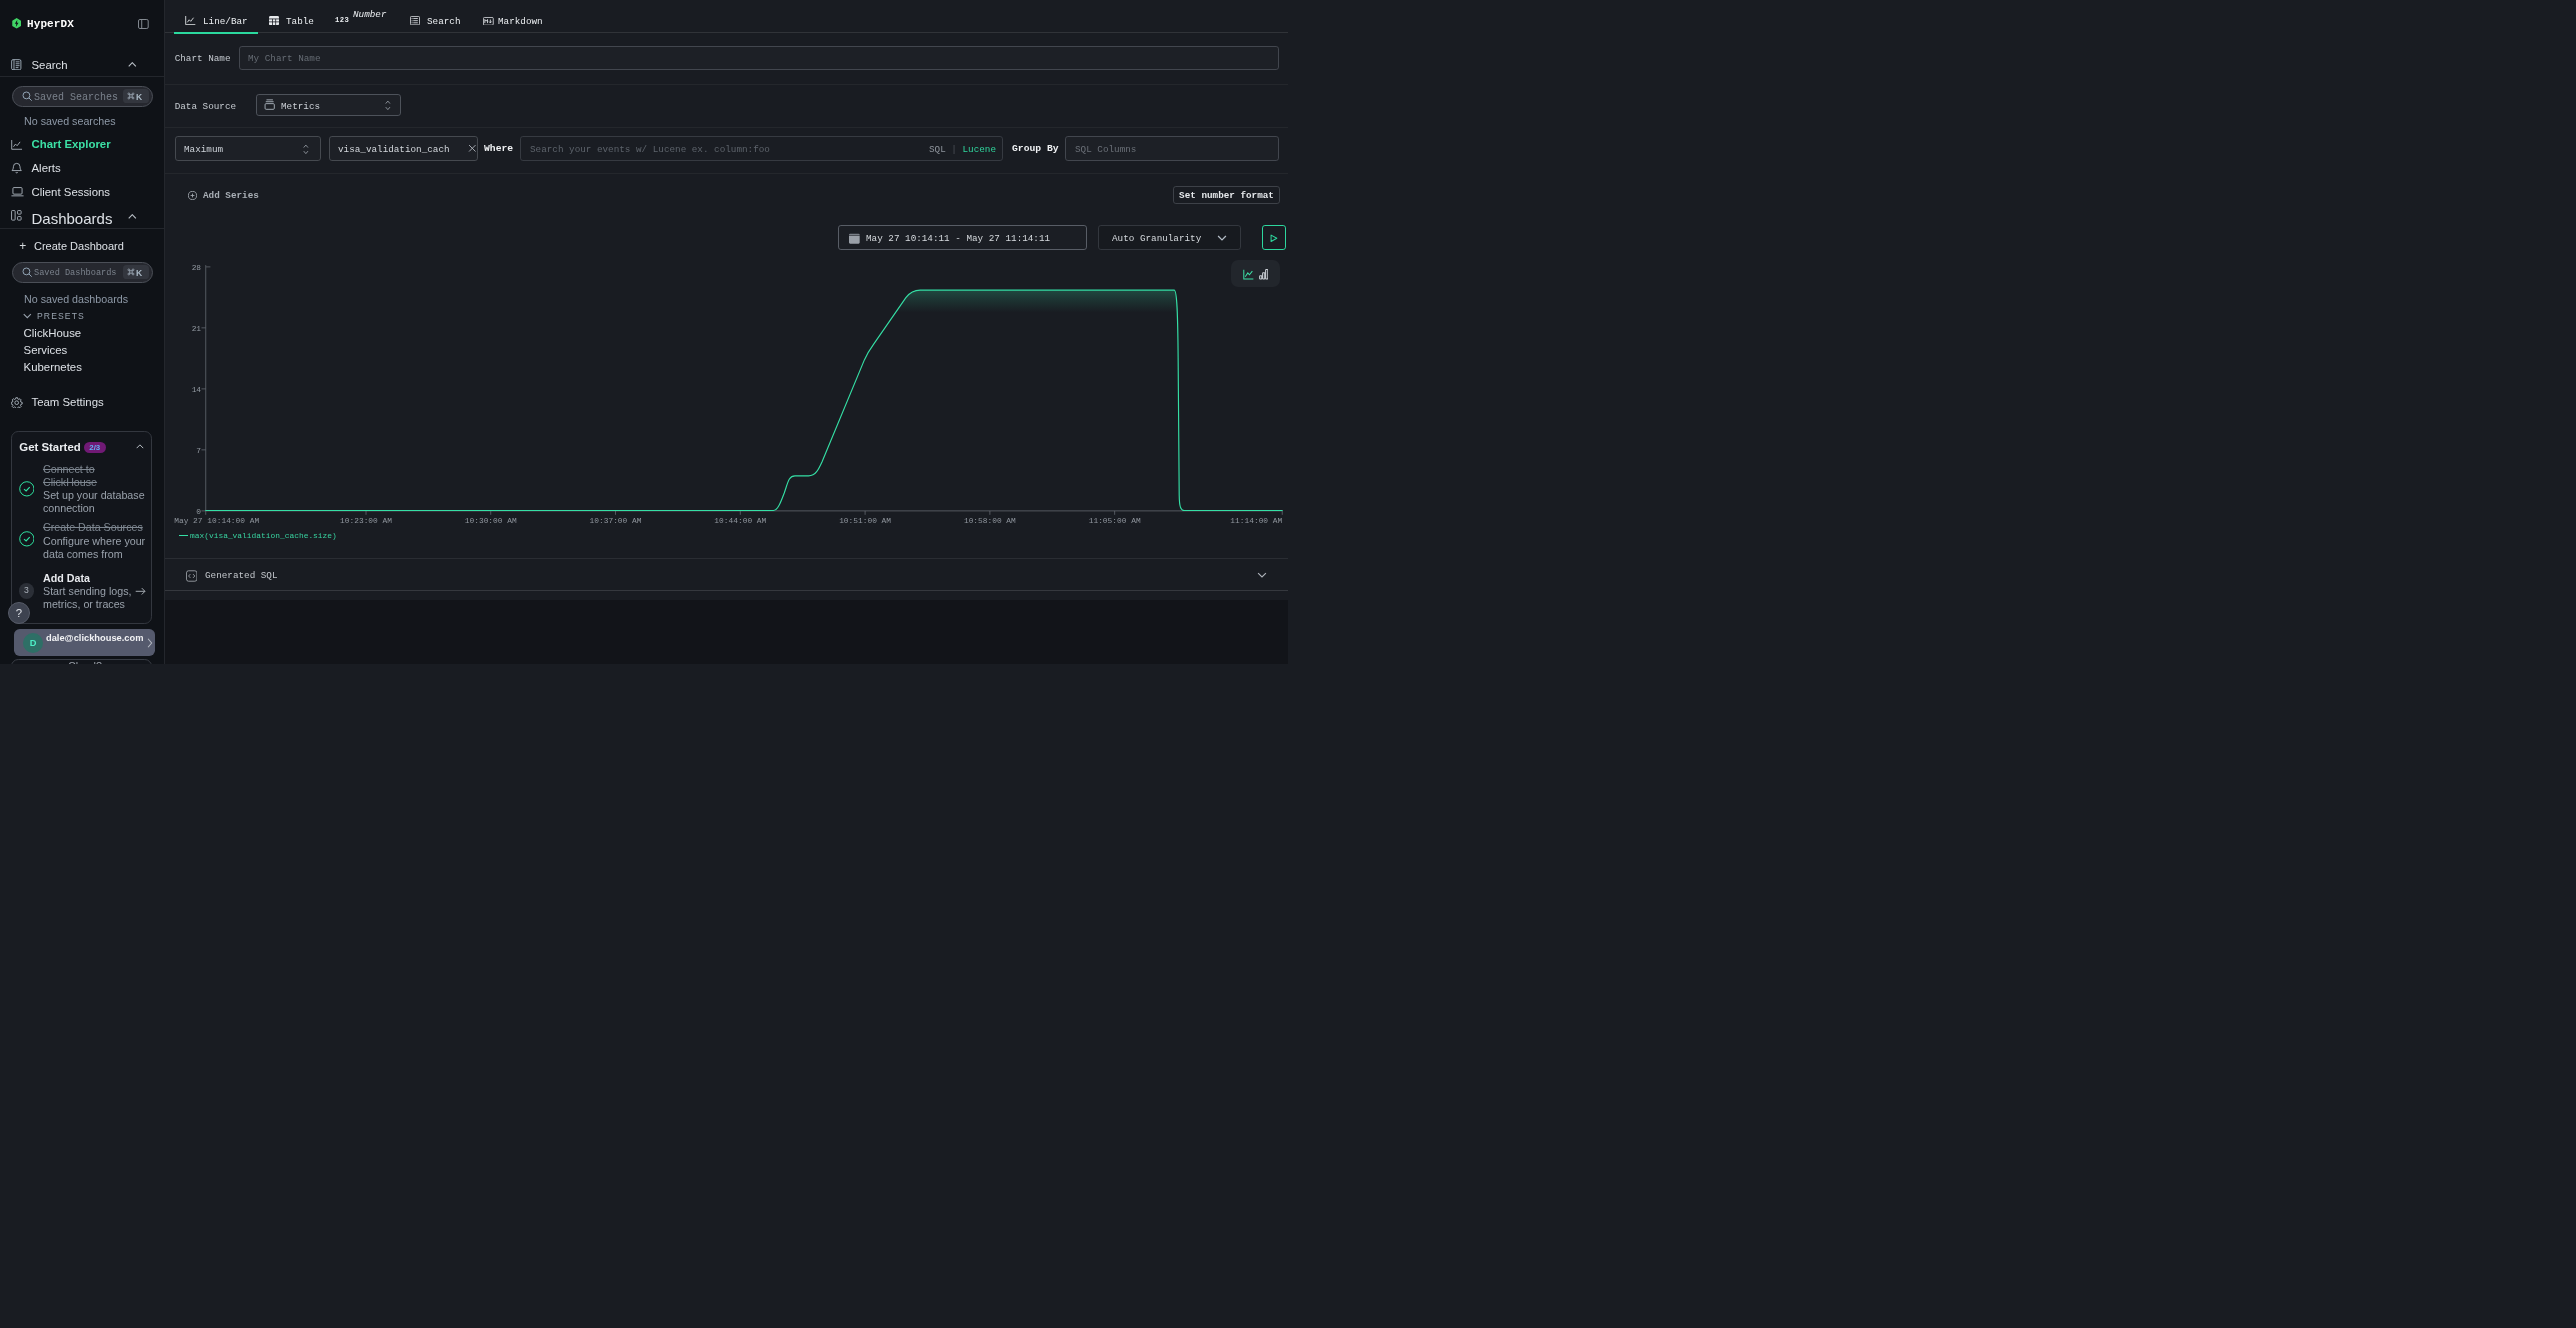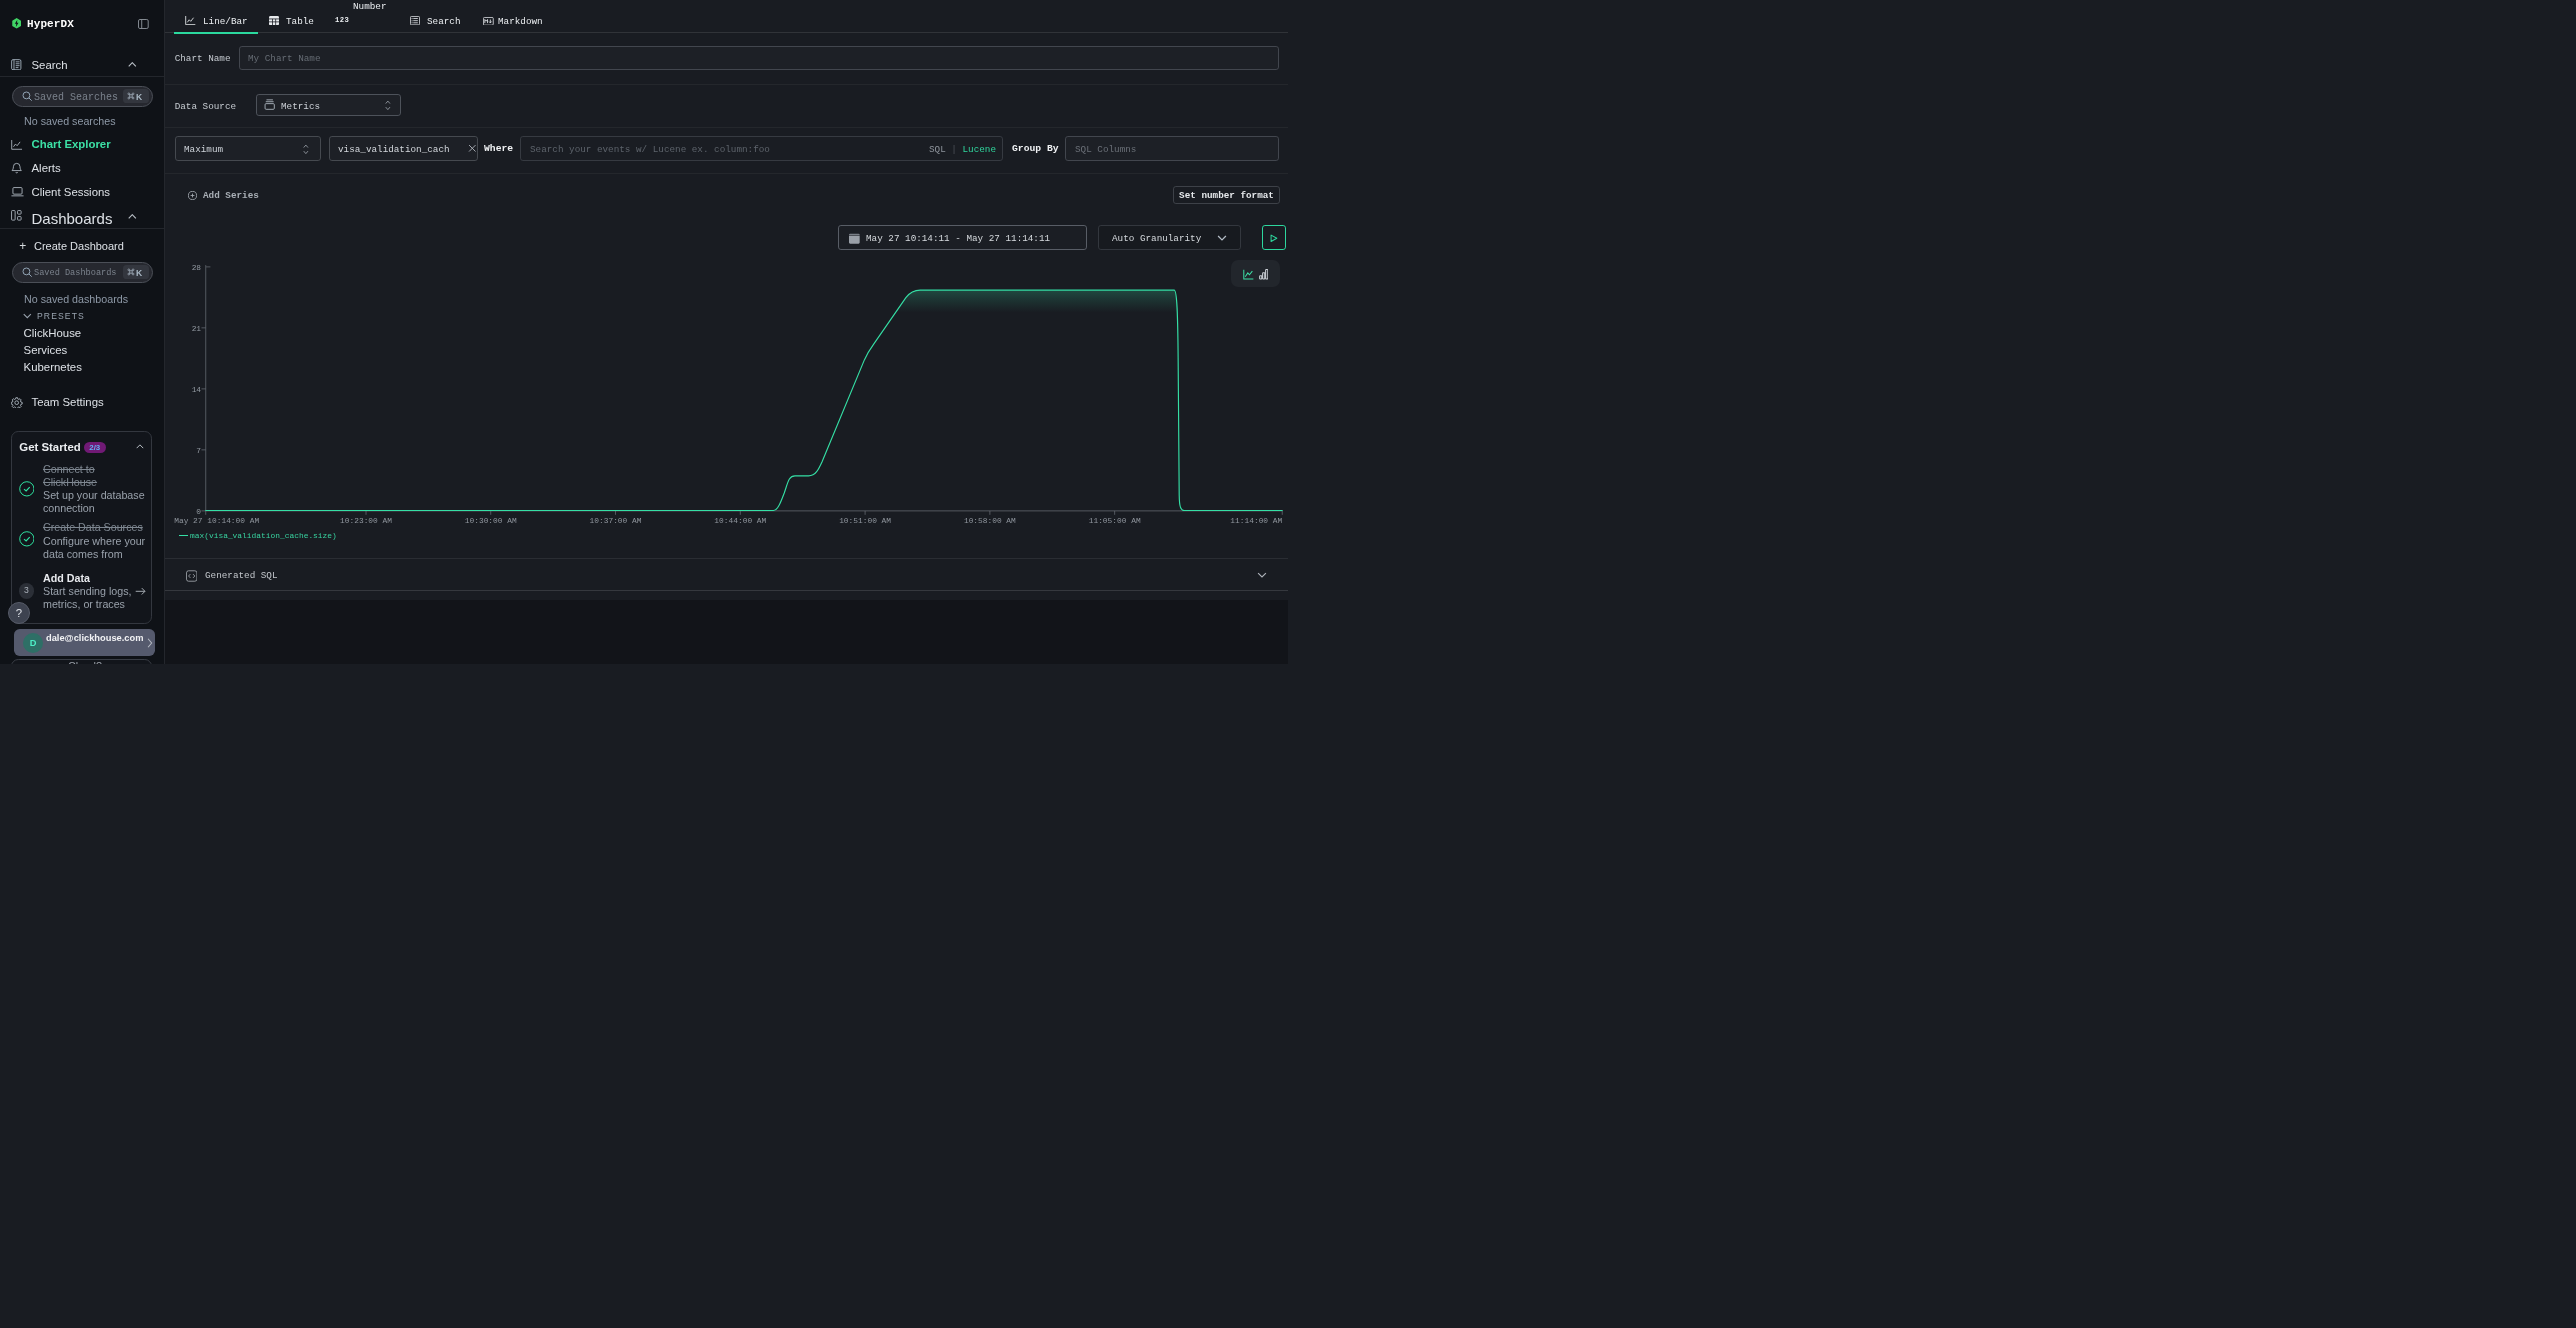--- a/index.html
+++ b/index.html
@@ -178,21 +178,21 @@
     <g stroke="#191c22" stroke-width="1.1">
       <line x1="0" y1="4.1" x2="14" y2="4.1"></line>
       <line x1="0" y1="8.2" x2="14" y2="8.2"></line>
       <line x1="4.9" y1="4.1" x2="4.9" y2="13"></line>
       <line x1="9.3" y1="4.1" x2="9.3" y2="13"></line>
     </g>
   </svg>
   <div class="abs" style="left:121px;top:15.7px;font-size:9.3px;font-weight:500;color:#eceff2;">Table</div>
 
   <div class="abs" style="left:170px;top:16px;font-size:7.2px;font-weight:bold;color:#eceff2;letter-spacing:0.4px;">123</div>
-  <div class="abs" style="left:188px;top:1px;font-size:9.3px;font-weight:500;color:#eceff2;">Number</div>
+  <div class="abs" style="left:188px;top:9px;font-size:9.3px;font-weight:500;color:#eceff2;font-style:italic;">Number</div>
 
   <svg class="abs" style="left:245px;top:15.7px" width="10" height="9.3" viewBox="0 0 14 13" fill="none" stroke="#e8ebee" stroke-width="1.1">
     <rect x="0.6" y="0.6" width="12.8" height="11.8" rx="1.5"></rect>
     <line x1="4.6" y1="3.5" x2="11" y2="3.5"></line>
     <line x1="4.6" y1="6.5" x2="11" y2="6.5"></line>
     <line x1="4.6" y1="9.5" x2="11" y2="9.5"></line>
     <circle cx="2.9" cy="3.5" r="0.7" fill="#e8ebee" stroke="none"></circle>
     <circle cx="2.9" cy="6.5" r="0.7" fill="#e8ebee" stroke="none"></circle>
     <circle cx="2.9" cy="9.5" r="0.7" fill="#e8ebee" stroke="none"></circle>
   </svg>

